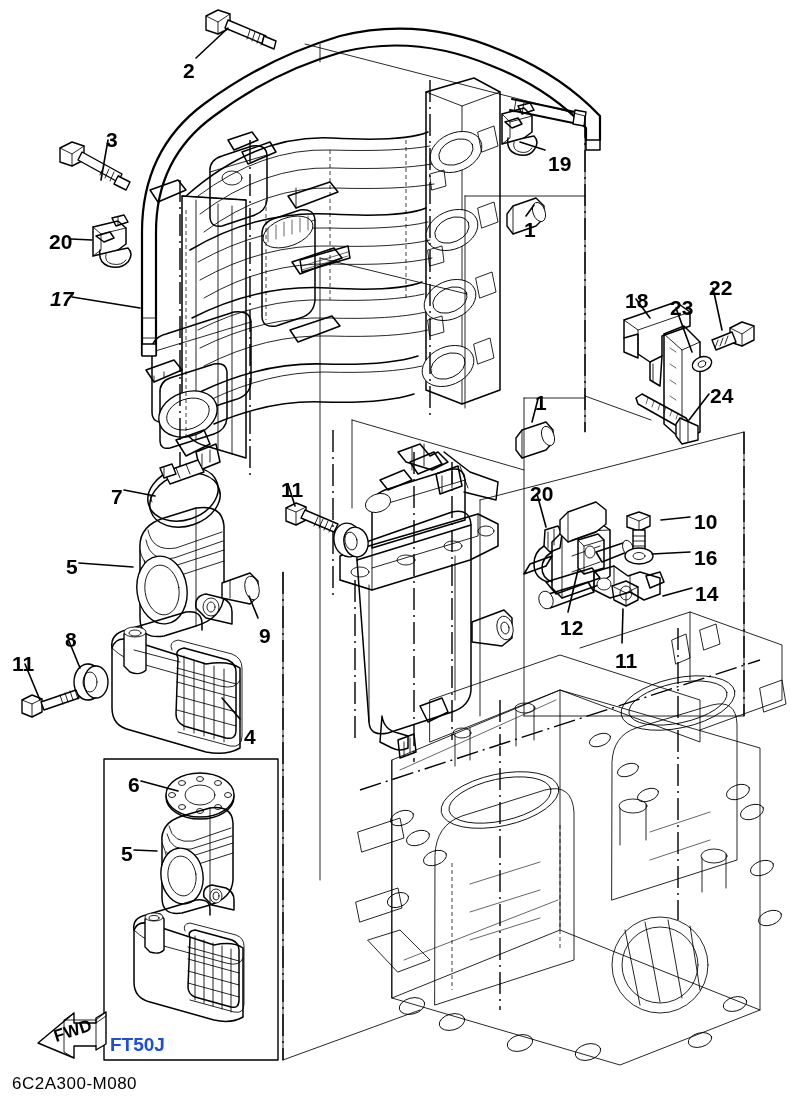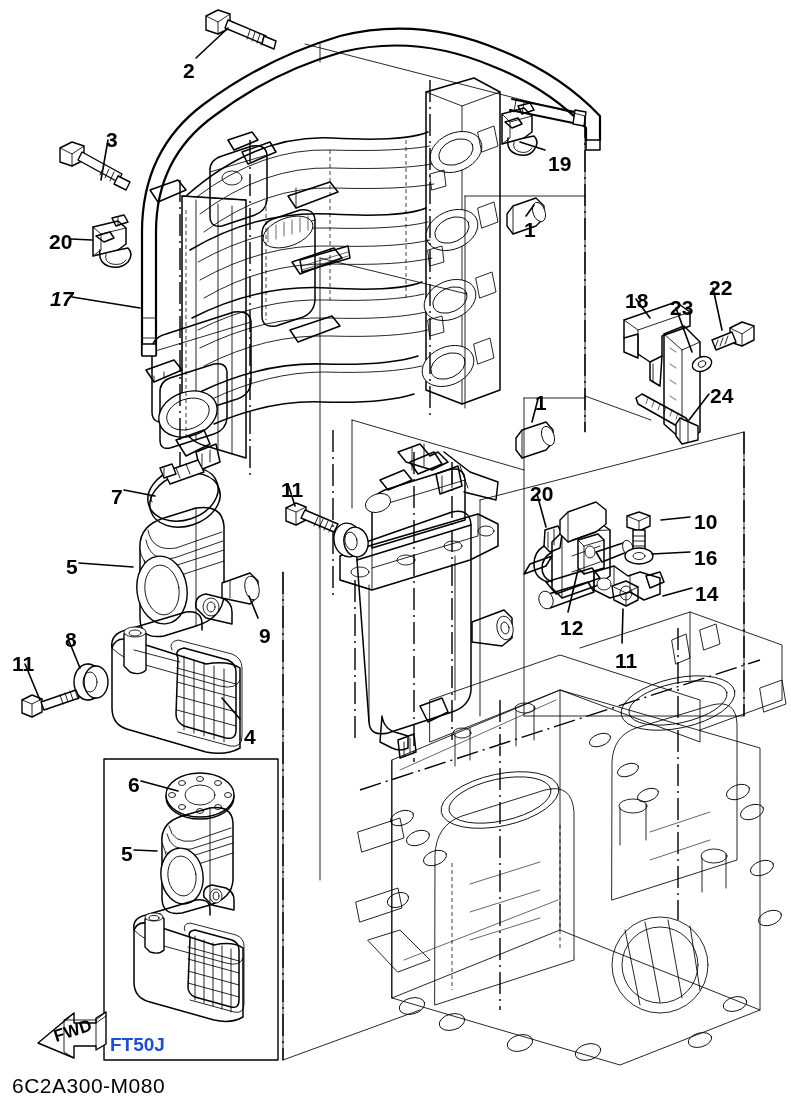--- a/index.html
+++ b/index.html
@@ -22,21 +22,21 @@
     font-size:21px;
     line-height:21px;
     color:#000;
     white-space:nowrap;
     letter-spacing:0px;
   }
   .dwgcode{
     position:absolute;
     font-family:"Liberation Sans", sans-serif;
     font-weight:normal;
-    font-size:21px;
+    font-size:17px;
     letter-spacing:0.5px;
     color:#000;
     white-space:nowrap;
   }
   .insetlabel{
     position:absolute;
     font-family:"Liberation Sans", sans-serif;
     font-weight:bold;
     font-size:19px;
     letter-spacing:0px;

